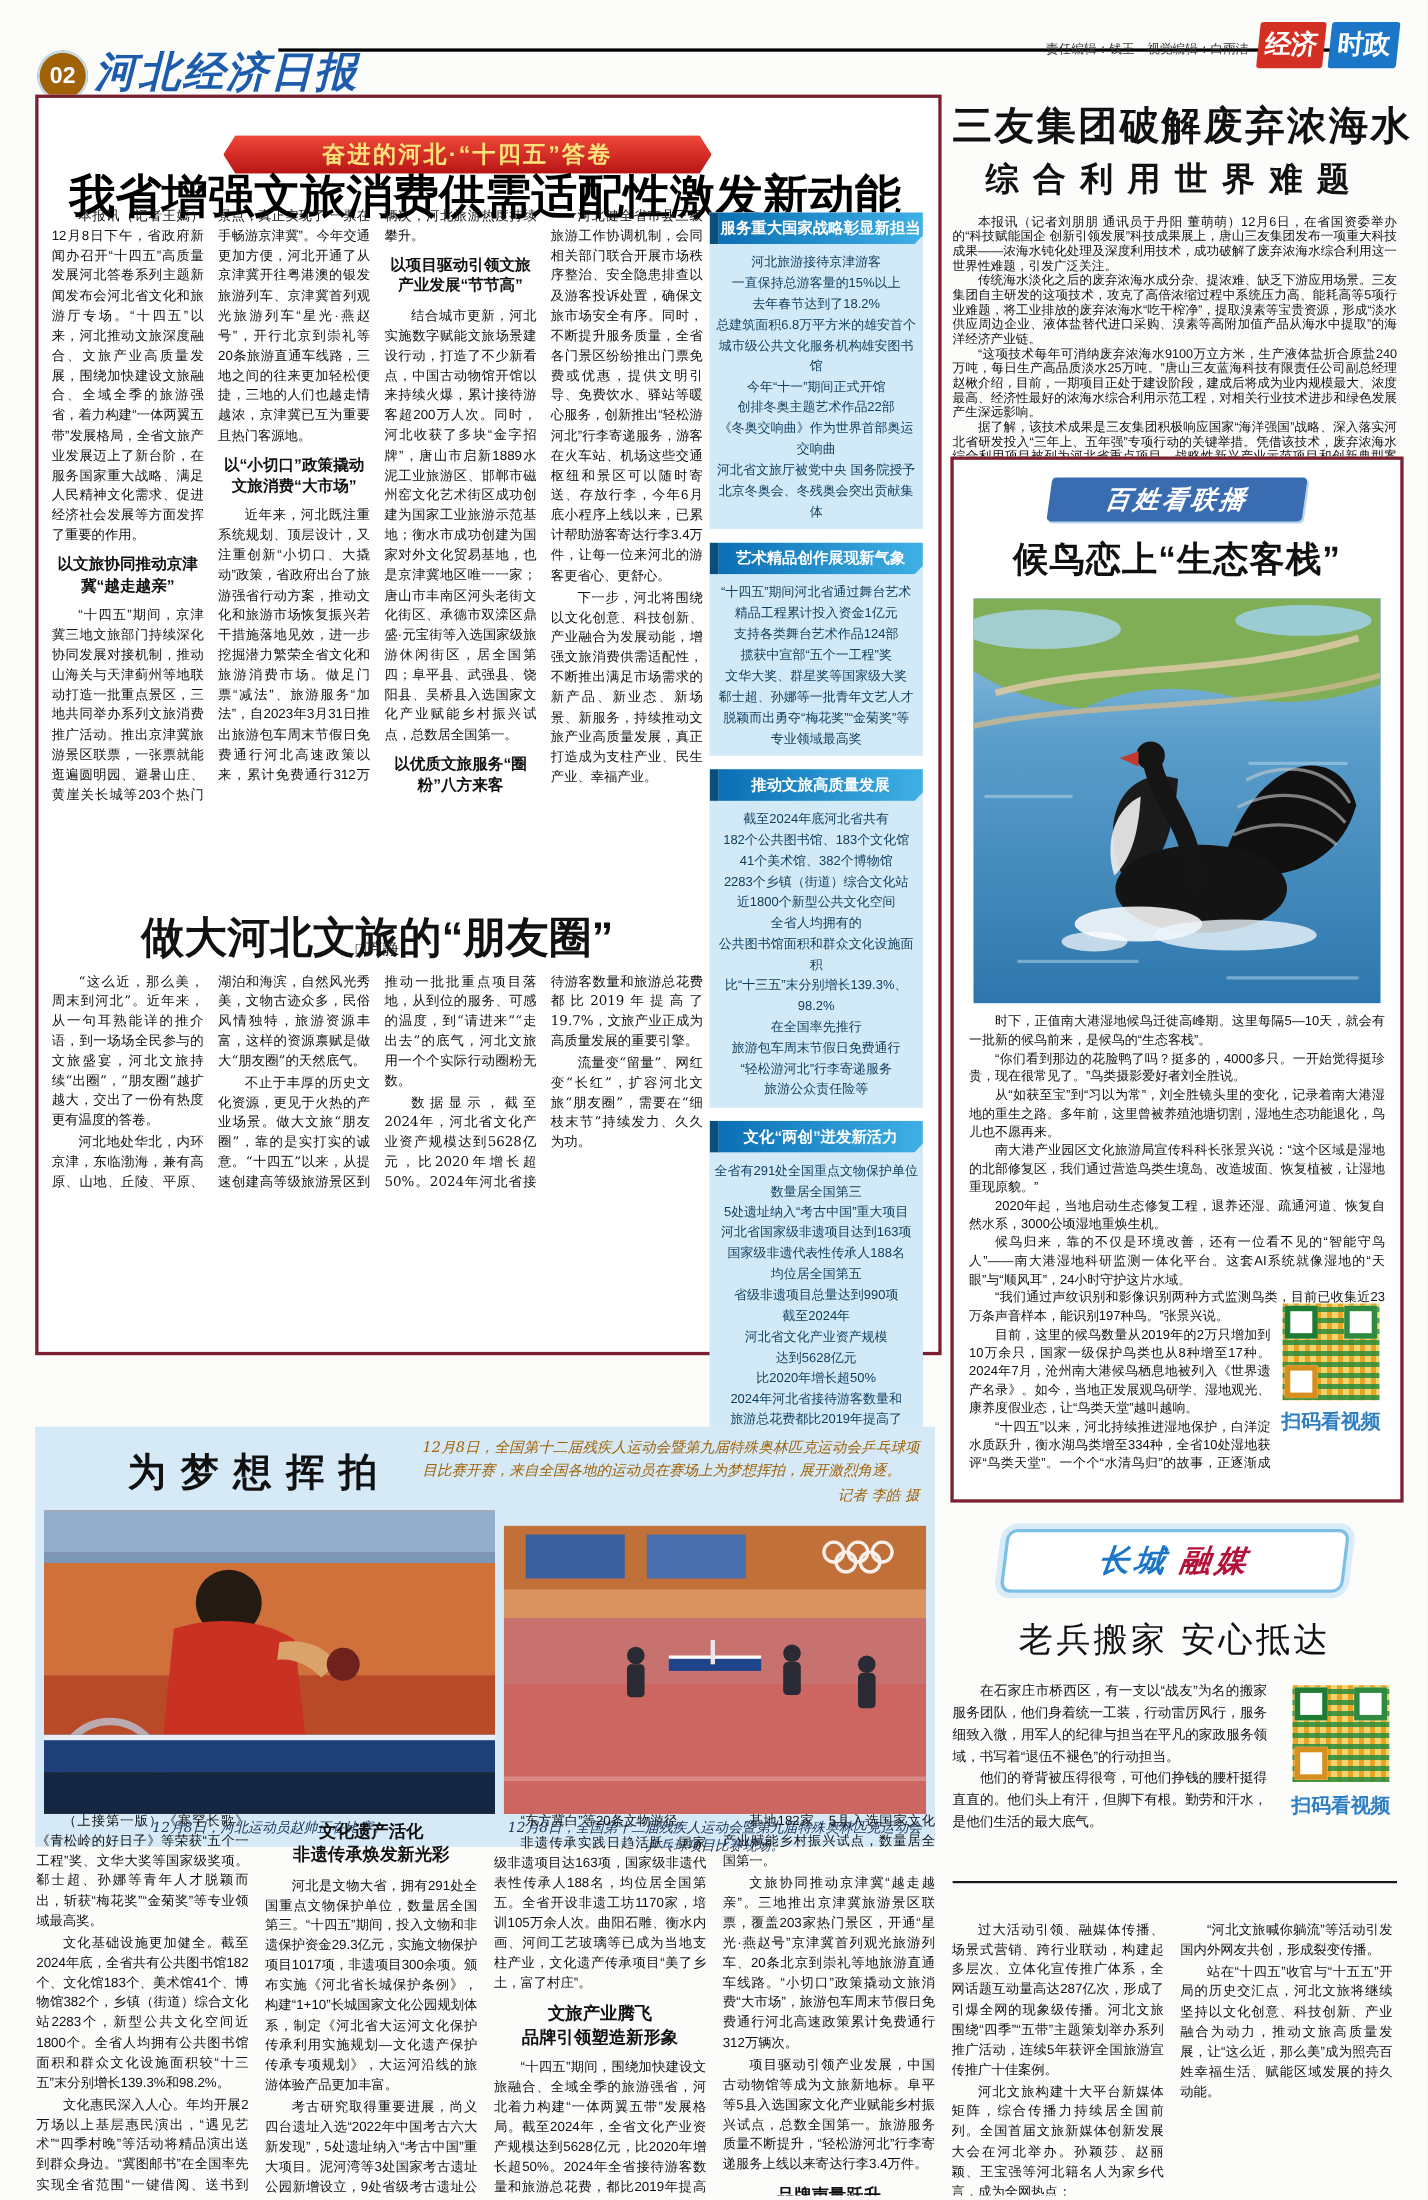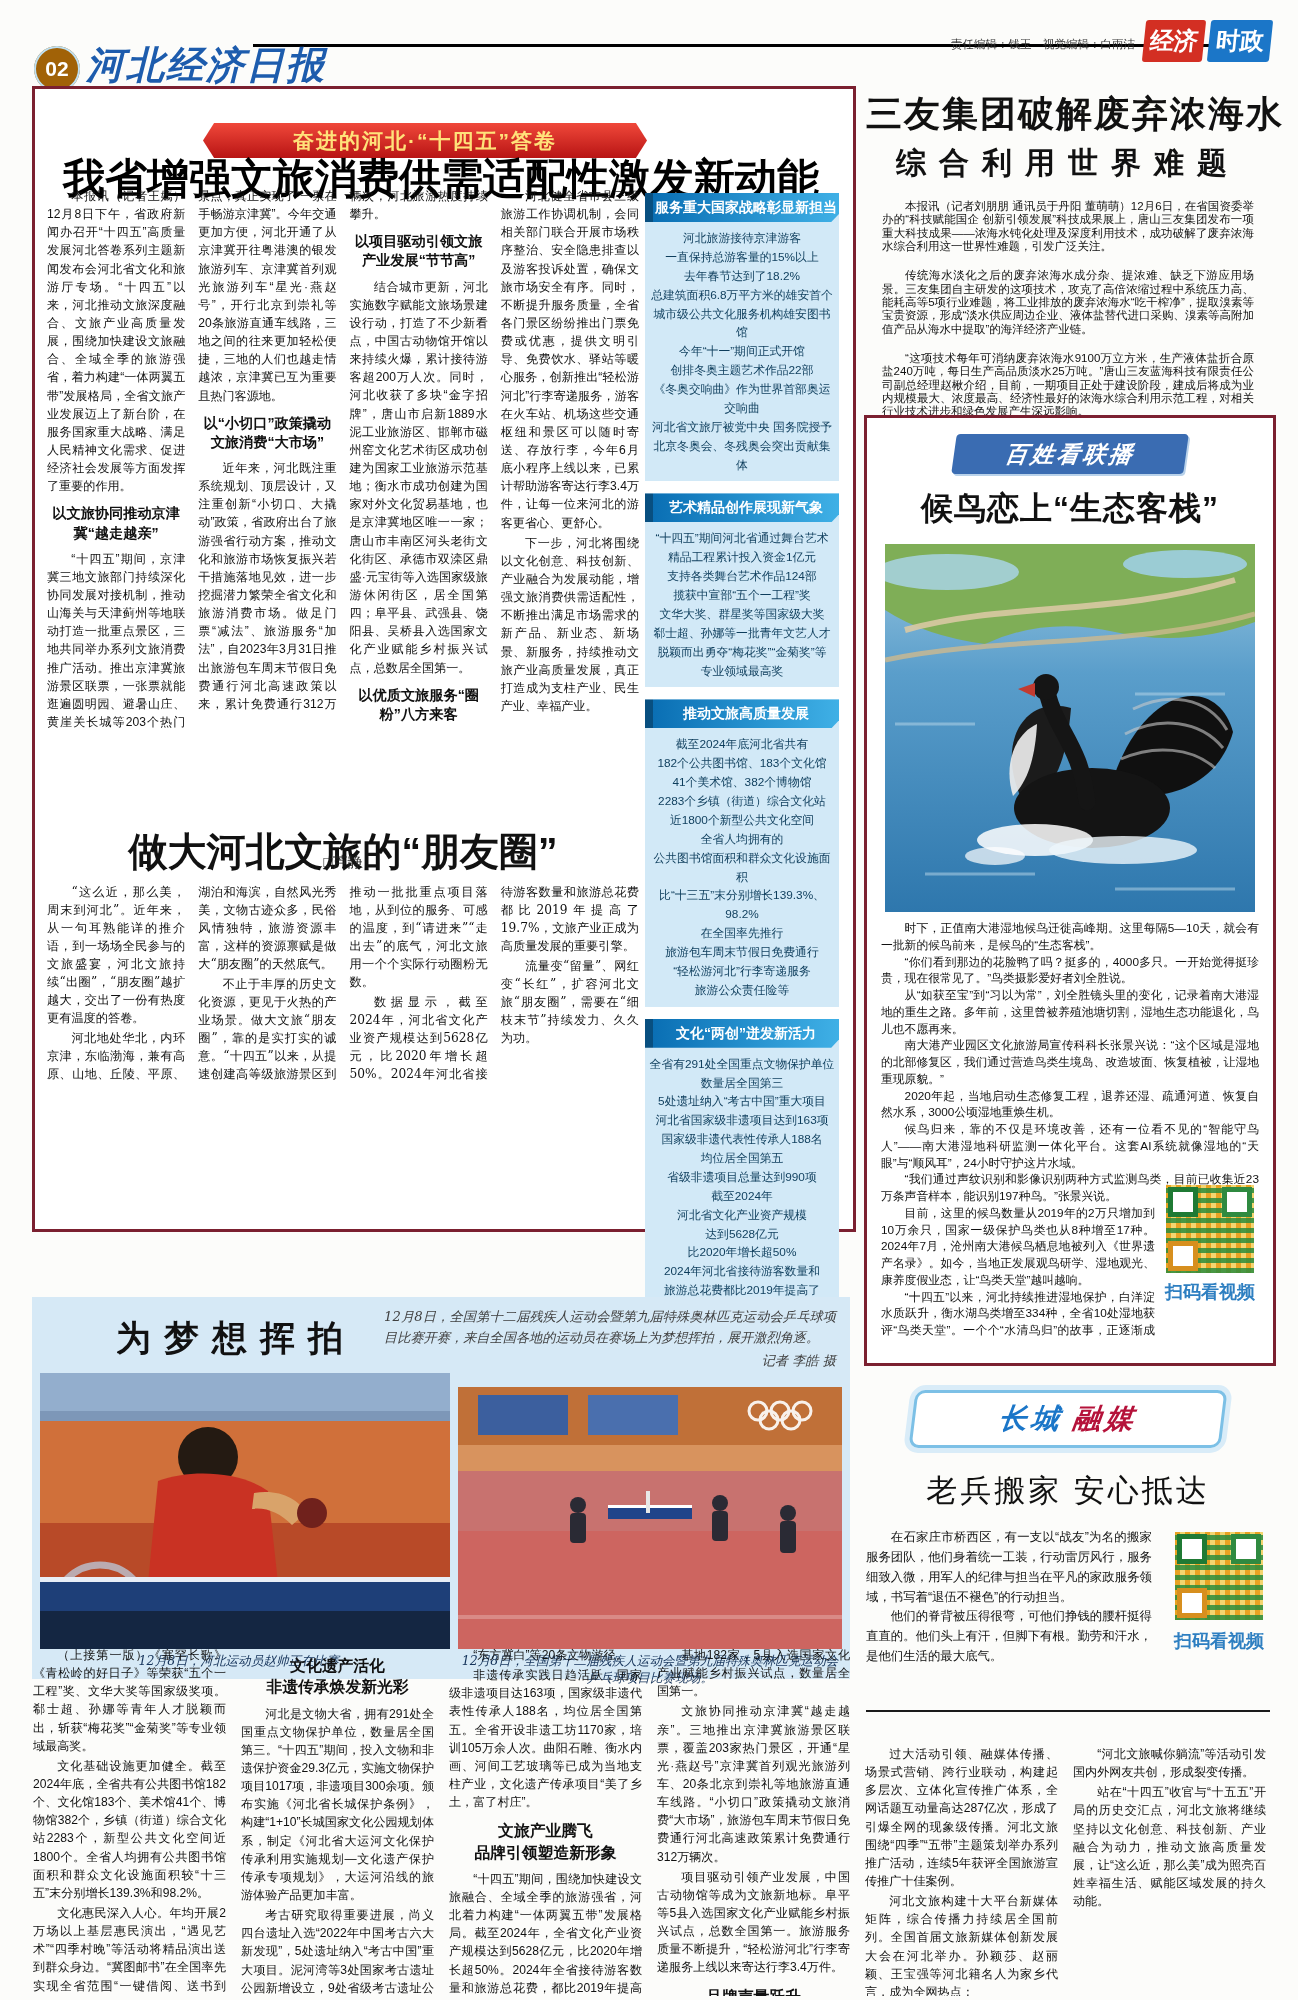--- a/index.html
+++ b/index.html
@@ -42,21 +42,21 @@
   .commentary-headline{position:absolute;left:12px;top:704px;width:592px;text-align:center;
         font-size:39px;font-weight:900;}
   .commentary-byline{position:absolute;left:12px;top:764px;width:592px;text-align:center;font-size:15px;color:#222;}
   .cflow{position:absolute;left:12px;top:794px;width:592px;height:334px;column-count:4;column-gap:13px;
         font-family:"DejaVu Serif","Liberation Serif",serif;font-size:12.2px;line-height:1.48;text-align:justify;overflow:hidden;}
   
   .art2{position:absolute;left:866px;top:90px;width:404px;}
   .art2-h1{font-size:36px;font-weight:900;text-align:center;letter-spacing:2px;white-space:nowrap;}
   .art2-h2{font-size:30px;font-weight:900;text-align:center;letter-spacing:13px;white-space:nowrap;margin-top:4px;}
   .art2-body{margin-top:12px;font-size:11.5px;line-height:1.16;text-align:justify;}
-  .art2-body .p{text-indent:2em;margin:16px;}
+  .art2-body .p{text-indent:2em;margin:0;}
   .bird-box{position:absolute;left:864px;top:415px;width:406px;height:945px;border:3px solid #7b2030;background:#fff;overflow:hidden;}
   .watch-badge{margin:16px auto 0;width:232px;height:40px;background:#3a6cb2;transform:skewX(-8deg);
         border-radius:4px;color:#fff;font-style:italic;font-weight:900;font-size:23px;text-align:center;line-height:40px;
         letter-spacing:3px;box-shadow:2px 2px 0 #b9d2ea;}
   .bird-headline{margin-top:13px;text-align:center;font-size:32px;font-weight:900;letter-spacing:1px;}
   .bird-photo{display:block;margin:13px auto 0;width:370px;height:368px;background:#5a9ecb;}
   .bird-text{position:relative;margin:8px 14px 0;height:420px;font-size:11.8px;line-height:1.42;text-align:justify;overflow:hidden;}
   .bird-text .p{text-indent:2em;margin:0;}
   .narrow{margin-right:104px;}
   .qr-wrap{position:absolute;right:0;bottom:34px;width:98px;text-align:center;}
@@ -75,21 +75,21 @@
   .gw-badge .b1{color:#1b76c8;} .gw-badge .b2{color:#b5123a;}
   .gw-headline{margin-top:22px;text-align:center;font-size:31px;font-weight:400;letter-spacing:3px;}
   .gw-body{margin-top:16px;position:relative;min-height:168px;padding-right:118px;font-size:12.4px;line-height:1.6;text-align:justify;}
   .gw-body .p{text-indent:2em;margin:0;}
   .gw-qr{position:absolute;right:2px;top:4px;width:98px;text-align:center;}
   .gw-rule{margin-top:14px;height:2px;background:#1a1a1a;}
   
   .photo-panel{position:absolute;left:32px;top:1297px;width:818px;height:382px;background:#d6e9f6;}
   .pp-headline{position:absolute;left:84px;top:18px;font-size:35px;font-weight:900;letter-spacing:13px;}
   .pp-intro{position:absolute;left:352px;top:10px;width:452px;font-family:"DejaVu Serif","Liberation Serif",serif;
-        font-style:italic;font-size:13.2px;line-height:1.58;text-align:justify;color:#404040;}
+        font-style:italic;font-size:13.2px;line-height:1.58;text-align:justify;color:#a16207;}
   .pp-credit{text-align:right;margin-top:2px;}
   .pp-photo{position:absolute;overflow:hidden;}
   .photoL{left:8px;top:76px;width:410px;height:276px;}
   .photoR{left:426px;top:90px;width:384px;height:262px;}
   .pp-cap{position:absolute;top:356px;font-family:"DejaVu Serif","Liberation Serif",serif;font-style:italic;
         font-size:12.6px;color:#15335a;text-align:center;}
   .capL{left:8px;width:410px;} .capR{left:426px;width:384px;}
   
   .bottom{position:absolute;left:33px;top:1646px;width:1233px;height:350px;display:flex;gap:15px;overflow:hidden;}
   .bcol{width:193px;flex:0 0 193px;font-size:12.1px;line-height:1.5;text-align:justify;overflow:hidden;height:350px;}

